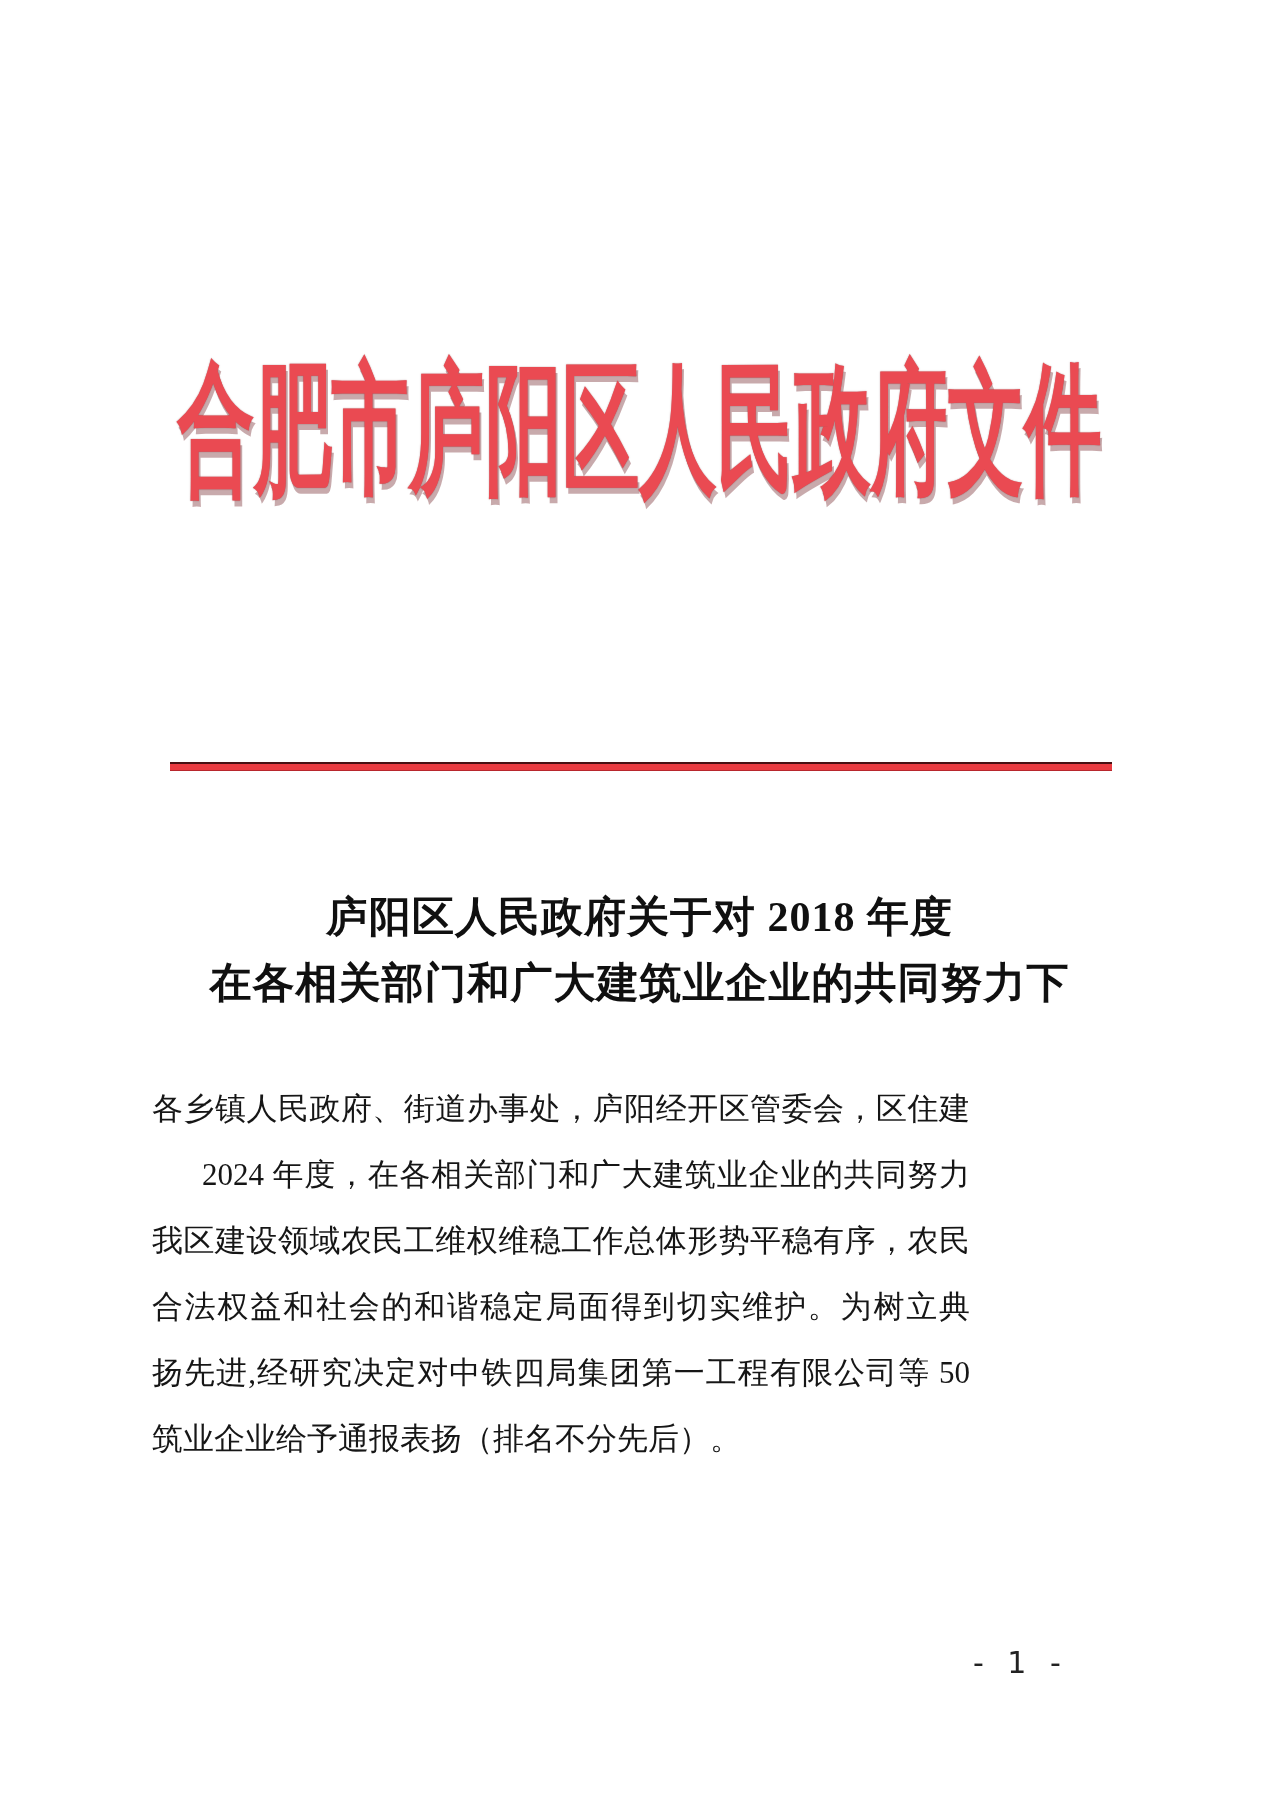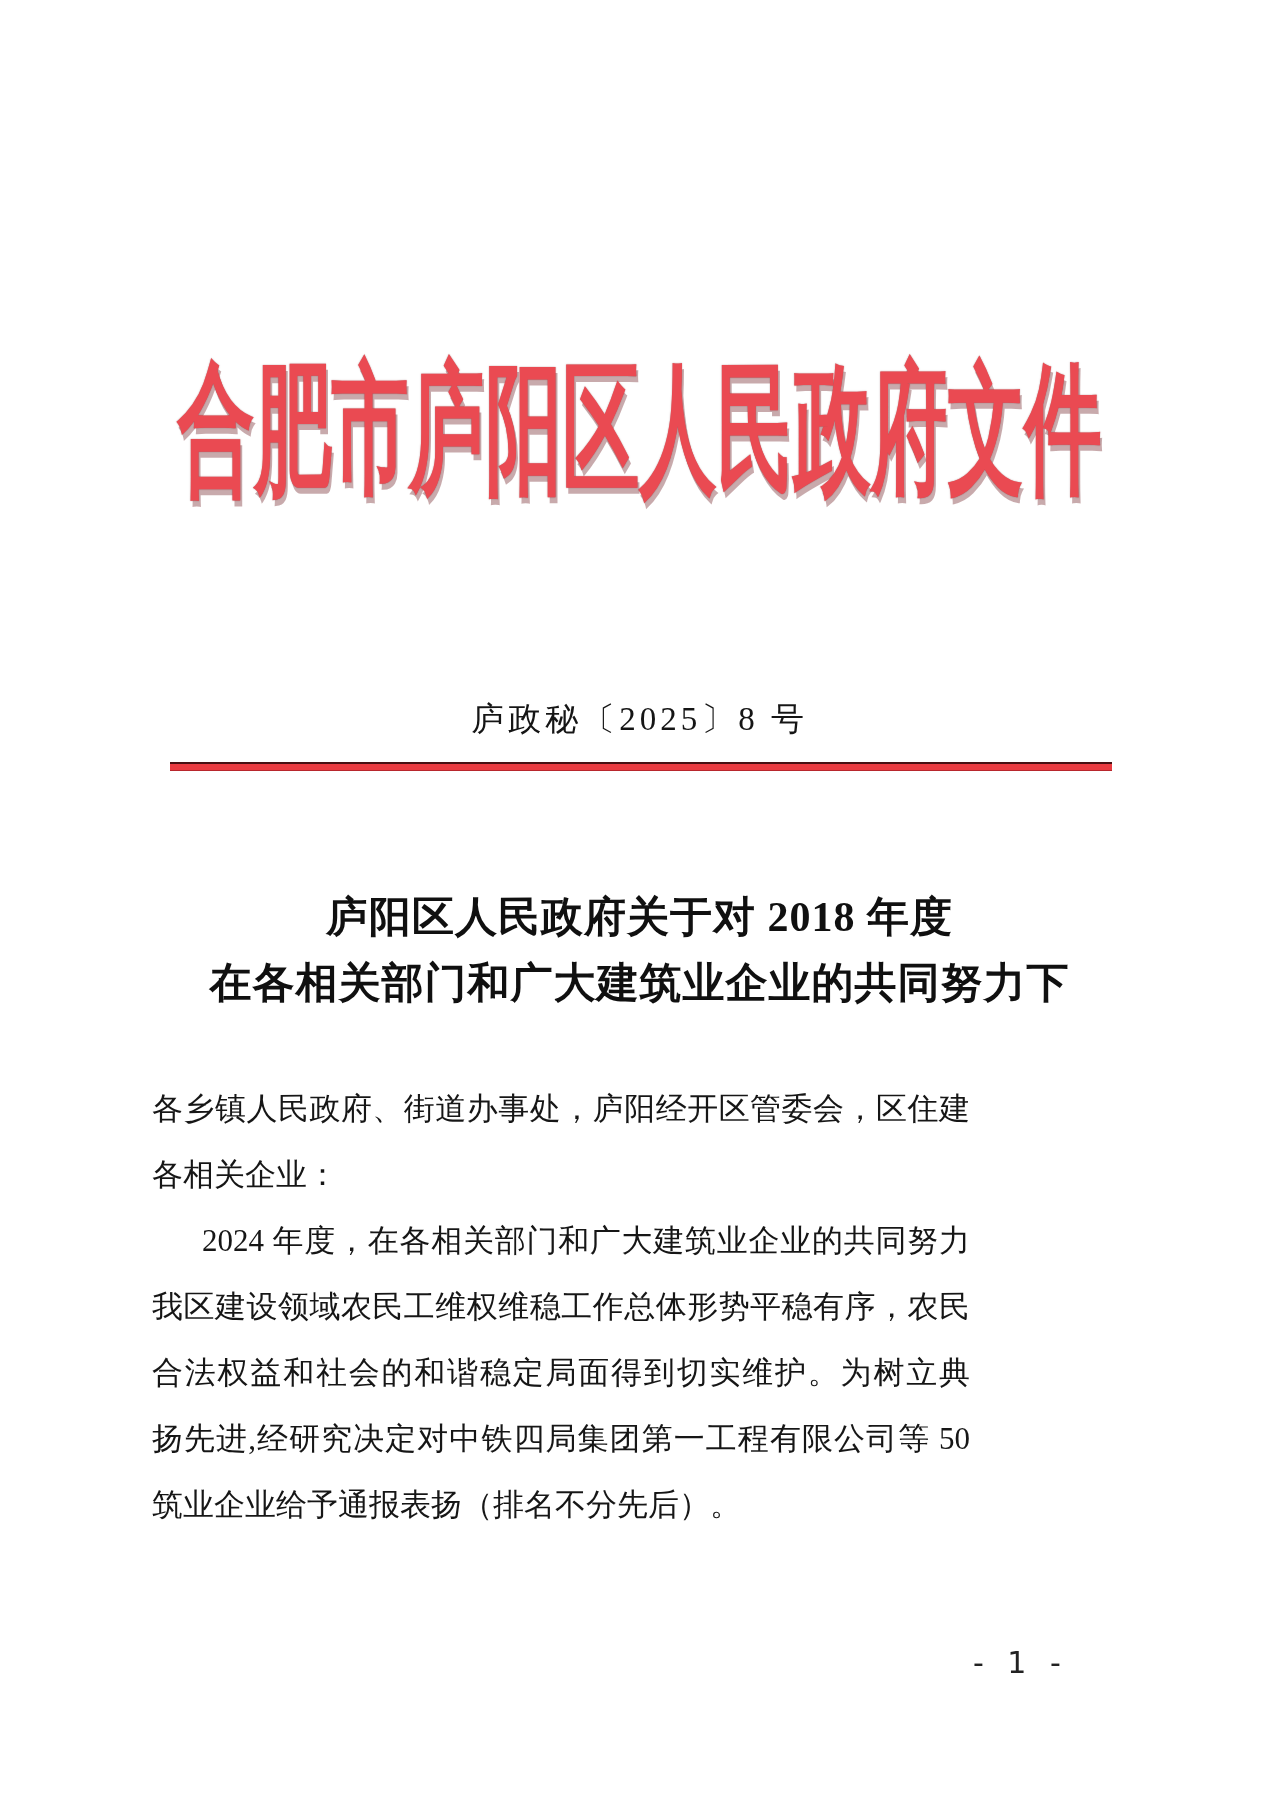--- a/index.html
+++ b/index.html
@@ -103,32 +103,30 @@
     font-family: "DejaVu Sans", sans-serif;
   }
 </style>
 </head>
 <body>
 
 <div class="page">
 
   <div class="letterhead" style="color: rgb(234, 74, 82);">合肥市庐阳区人民政府文件</div>
 
-  <div class="doc-number">庐政秘〔2025〕8 号</div>
 
   <div class="red-rule" style="background: rgb(234, 59, 65);"></div>
 
   <div class="doc-title">
     <div>庐阳区人民政府关于对 2018 年度</div>
     <div>在各相关部门和广大建筑业企业的共同努力下</div>
   </div>
 
   <div class="doc-body" id="doc-body">
       <div class="body-line">各乡镇人民政府、街道办事处，庐阳经开区管委会，区住建局，</div>
-      <div class="body-line nofill">各相关企业：</div>
       <div class="body-line indent">2024 年度，在各相关部门和广大建筑业企业的共同努力下，</div>
       <div class="body-line">我区建设领域农民工维权维稳工作总体形势平稳有序，农民工的</div>
       <div class="body-line">合法权益和社会的和谐稳定局面得到切实维护。为树立典型、表</div>
       <div class="body-line">扬先进,经研究决定对中铁四局集团第一工程有限公司等 50 家建</div>
       <div class="body-line nofill">筑业企业给予通报表扬（排名不分先后）。</div>
     </div>
 
   <div class="page-number">- 1 -</div>
 
 </div>

